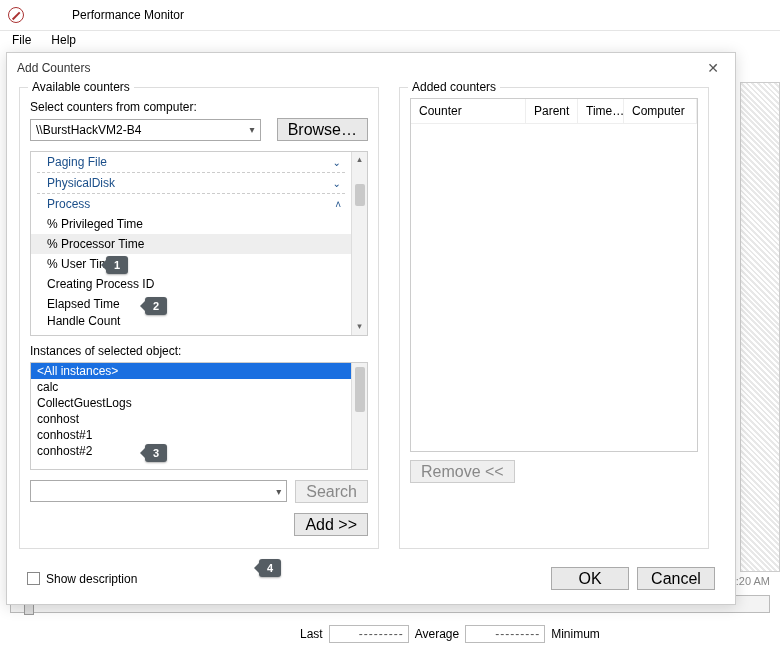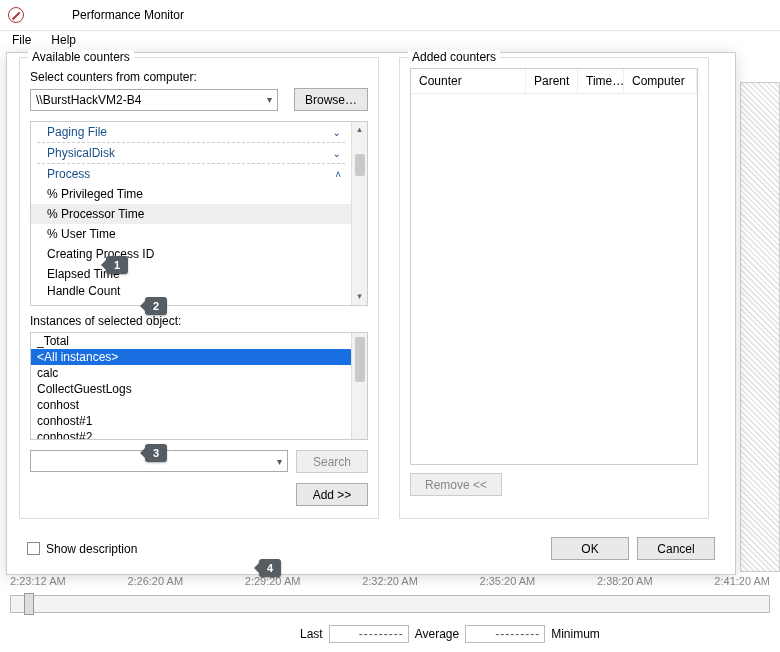--- a/index.html
+++ b/index.html
@@ -136,21 +136,21 @@
     padding:0 5px;
   }
   .chev { font-size:10px; color:#555; }
   .btn {
     height:23px;
     min-width:72px;
     padding:0 10px;
     border:1px solid #aaa;
     background:#e9e9e9;
     display:inline-flex; align-items:center; justify-content:center;
-    font-size:12px;
+    font-size:16px;
   }
   .btn.disabled { color:#888; background:#efefef; border-color:#ccc; }
 
   .counter-tree {
     margin-top:10px;
     border:1px solid #ccc;
     height:185px;
     overflow:hidden;
     display:flex;
   }
@@ -187,21 +187,21 @@
   .inst-inner { flex:1; }
   .inst-item { padding:1px 6px; font-size:12px; }
   .inst-item.selected { background:#1a6fe0; color:#fff; }
 
   .search-row { margin-top:10px; display:flex; gap:8px; }
   .add-row { margin-top:10px; display:flex; justify-content:flex-end; }
 
   
   .added-box {
     border:1px solid #ccc;
-    height:397px;
+    height:354px;
     display:flex; flex-direction:column;
   }
   .added-header {
     display:flex; border-bottom:1px solid #eee;
   }
   .added-header div {
     padding:5px 8px; font-size:12px; border-right:1px solid #eee;
     white-space:nowrap; overflow:hidden;
   }
   .col1{width:115px;} .col2{width:52px;} .col3{width:46px;} .col4{flex:1;border-right:none;}
@@ -266,20 +266,24 @@
 
   <div class="stats-row">
     <span>Last</span>
     <span class="stat-field">---------</span>
     <span>Average</span>
     <span class="stat-field">---------</span>
     <span>Minimum</span>
   </div>
 
   <div class="dialog">
+    <div class="dlg-title">
+      <span>Add Counters</span>
+      <span class="dlg-close">✕</span>
+    </div>
 
     <div class="dlg-body">
 
       <div class="fieldset left-pane">
         <span class="legend">Available counters</span>
 
         <div class="label">Select counters from computer:</div>
         <div class="row">
           <div class="dropdown">
             <span>\\BurstHackVM2-B4</span>
@@ -326,21 +330,20 @@
           <div class="tree-scroll">
             <span class="arrow">▴</span>
             <div class="thumb"></div>
             <span class="arrow" style="position:absolute;bottom:2px;">▾</span>
           </div>
         </div>
 
         <div class="label instances-label">Instances of selected object:</div>
         <div class="instances-box">
           <div class="inst-inner">
-            <div class="inst-item">_Total</div>
             <div class="inst-item selected">&lt;All instances&gt;</div>
             <div class="inst-item">calc</div>
             <div class="inst-item">CollectGuestLogs</div>
             <div class="inst-item">conhost</div>
             <div class="inst-item">conhost#1</div>
             <div class="inst-item">conhost#2</div>
 
           </div>
           <div class="tree-scroll">
             <div class="thumb" style="top:4px;height:45px;"></div>

